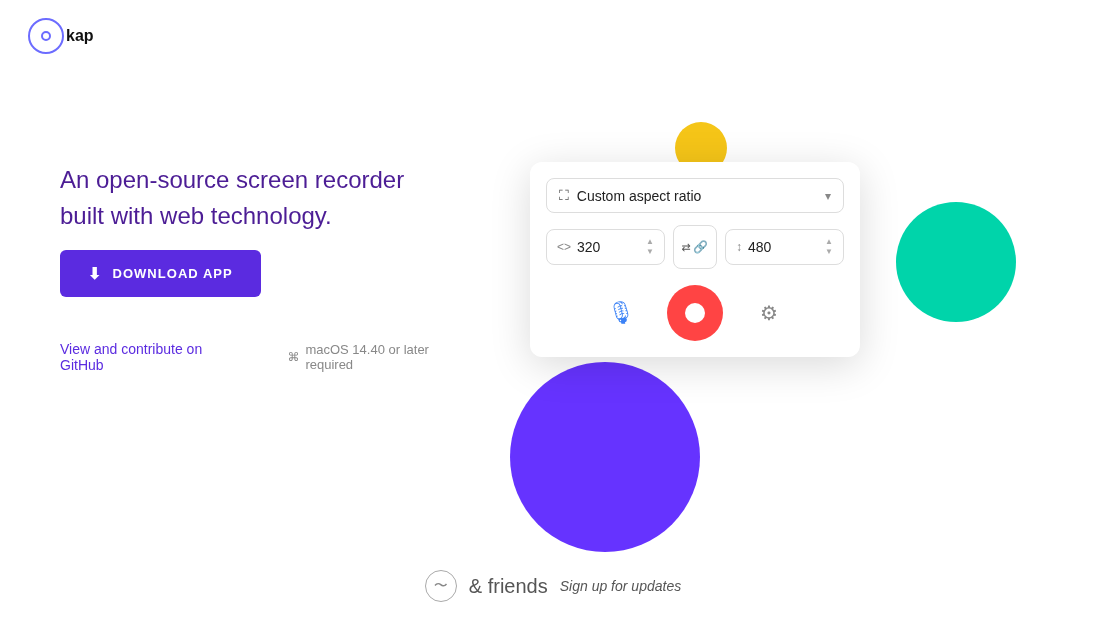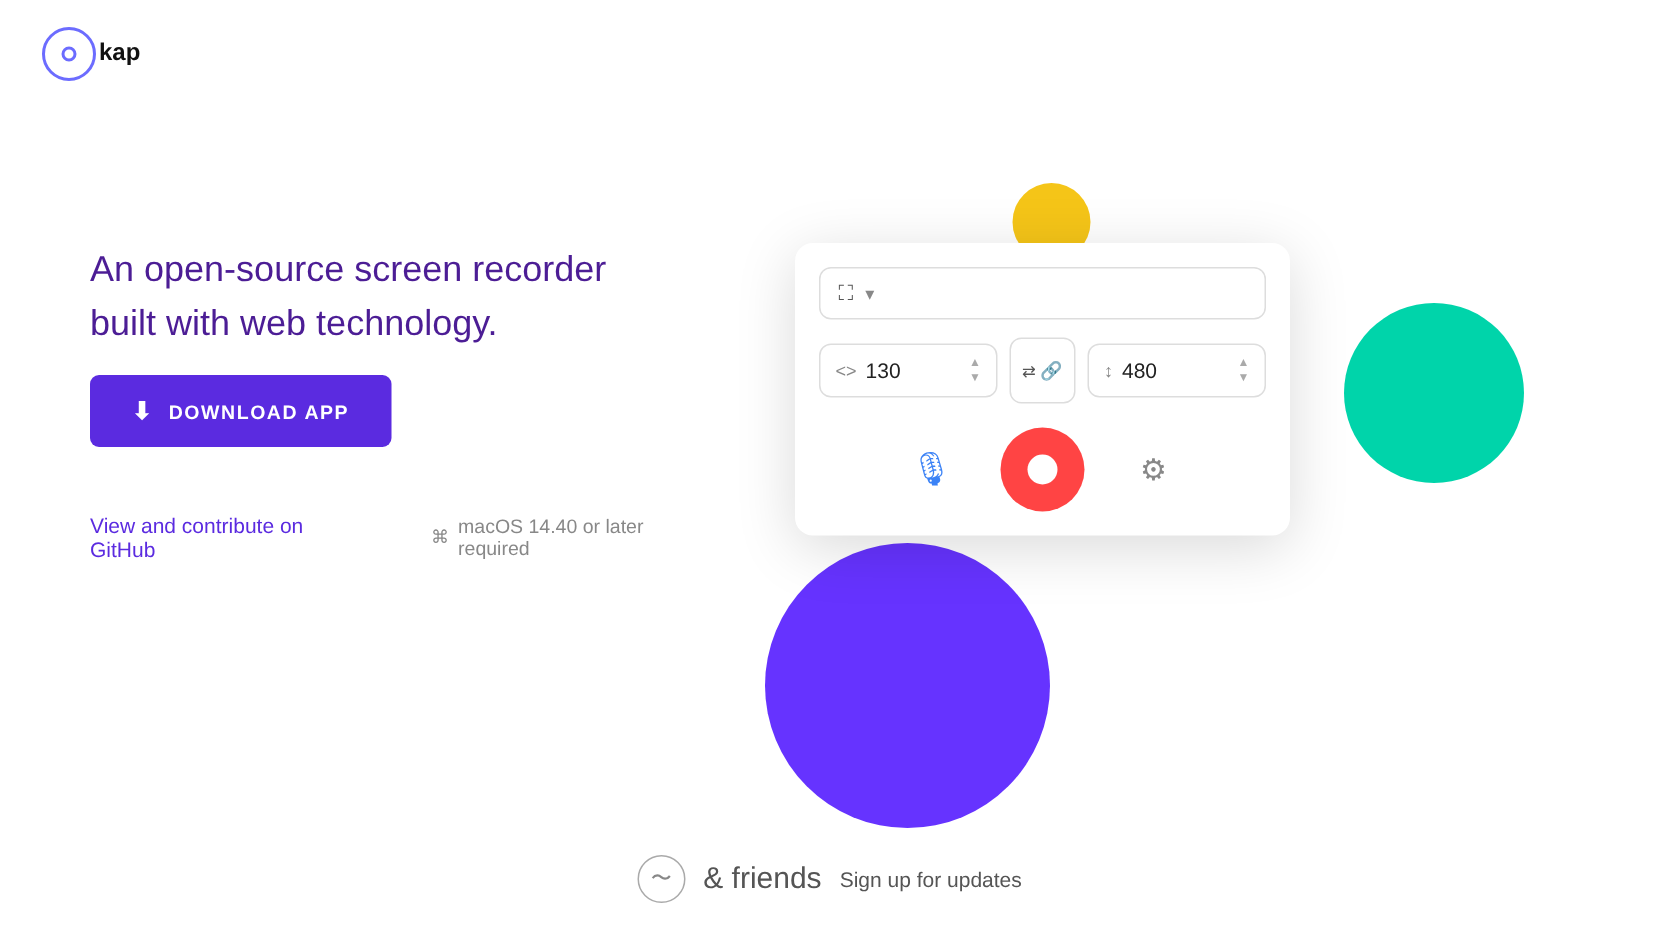--- a/index.html
+++ b/index.html
@@ -307,20 +307,21 @@
     }
     .footer-friends {
       font-size: 20px;
       color: #555;
     }
     .footer-signup {
       font-size: 14px;
       color: #555;
       cursor: pointer;
       text-decoration: none;
+      font-style: italic;
     }
 
     .links-row {
       display: flex;
       align-items: center;
       gap: 8px;
       margin-top: 22px;
     }
   </style>
 </head>
@@ -353,28 +354,29 @@
   <div class="right">
 
     <div class="circle-yellow"></div>
     <div class="circle-green"></div>
     <div class="circle-purple"></div>
 
     <div class="app-card">
 
       <div class="aspect-row">
         <span class="aspect-icon">⛶</span>
+        <span class="aspect-label">Custom aspect ratio</span>
         <span class="aspect-chevron">▾</span>
       </div>
 
       <div class="dimensions-row">
 
         <div class="dim-input">
           <span class="dim-icon">&lt;&gt;</span>
-          <span>130</span>
+          <span>320</span>
           <div class="dim-arrows">
             <span class="dim-arrow">▲</span>
             <span class="dim-arrow">▼</span>
           </div>
         </div>
 
         <div class="swap-btn">
           <span class="swap-icon">⇄</span>
           <span class="link-icon">🔗</span>
         </div>

